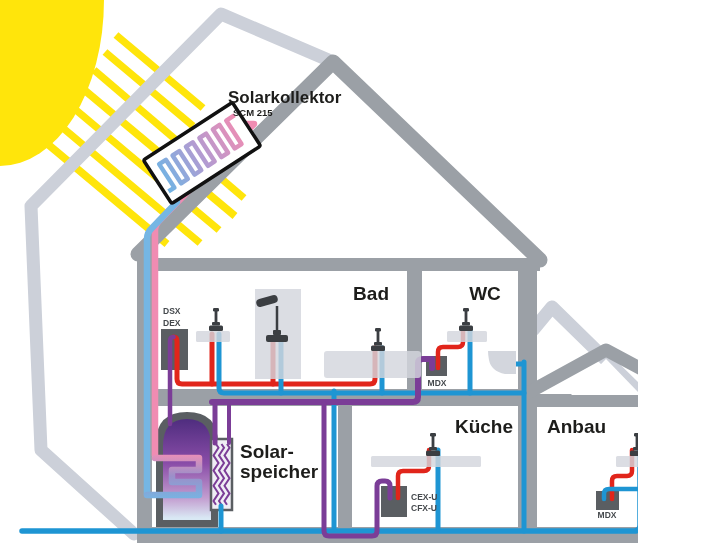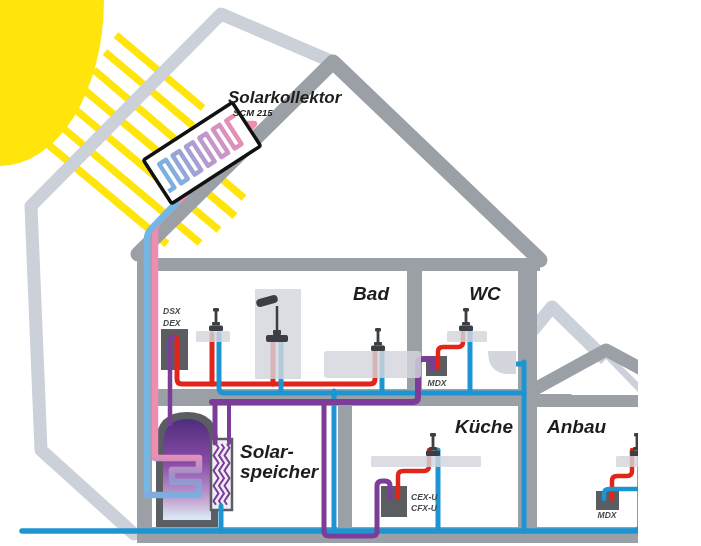--- a/index.html
+++ b/index.html
@@ -1,17 +1,17 @@
 <!DOCTYPE html>
 <html><head>
 <meta charset="utf-8">
 <style>
   html,body{margin:0;padding:0;background:#ffffff;}
   .stage{position:relative;width:638px;height:546px;background:#fff;overflow:hidden;
-         font-family:"Liberation Sans", sans-serif;font-style:italic;}
+         font-family:"Liberation Sans", sans-serif;}
   svg{display:block;}
   text{font-family:"Liberation Sans", sans-serif;font-weight:bold;fill:#1d1d1b;}
   .roomlabel{font-size:19px;}
   .unitlabel{font-size:8.5px;fill:#45494d;}
 </style>
 </head>
 <body>
 
 <div class="stage">
 <svg width="701" height="546" viewBox="0 0 701 546">

